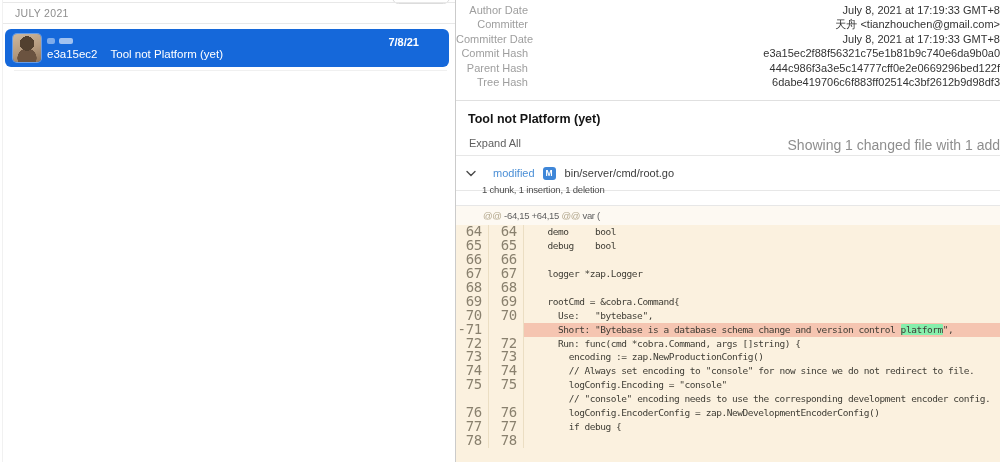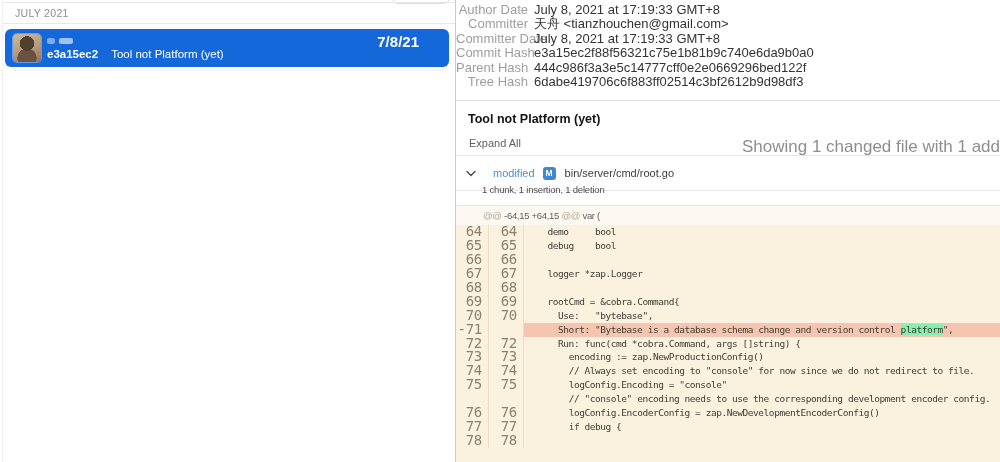--- a/index.html
+++ b/index.html
@@ -21,39 +21,39 @@
     background:
       radial-gradient(circle at 50% 34%, #52402f 0 31%, rgba(82,64,47,0) 32%),
       radial-gradient(circle at 50% 86%, #6b5340 0 34%, rgba(107,83,64,0) 35%),
       linear-gradient(160deg,#cdb89f 0%, #b49a7e 55%, #8f7358 100%);
     box-shadow:0 0 0 1px rgba(255,255,255,.35); }
   .name-blob { position:absolute; top:9px; height:6px; border-radius:2px; background:rgba(255,255,255,.45); }
   #blob1 { left:42px; width:8px; }
   #blob2 { left:54px; width:14px; background:rgba(255,255,255,.6); }
   #commit-line2 { position:absolute; left:42px; top:18px; height:14px; line-height:14px;
     font-size:11.5px; white-space:nowrap; display:flex; }
-  #commit-hash { font-weight:bold; }
+  #commit-hash { font-weight:normal; }
   #commit-msg { margin-left:13px; }
-  #commit-date { position:absolute; right:30px; top:6px; font-size:15px; font-weight:bold; line-height:14px; }
+  #commit-date { position:absolute; right:30px; top:6px; font-size:11px; font-weight:bold; line-height:14px; }
   #row-sep { position:absolute; left:14px; right:8px; top:70px; height:1px; background:#f0f0f0; }
 
   
   #right-panel { position:absolute; left:456px; top:0; width:544px; height:462px; background:#fff; }
 
   #commit-details { position:absolute; left:0; top:3px; right:0; }
-  .detail-row { display:flex; height:14.4px; line-height:14.4px; font-size:13px; white-space:nowrap; }
+  .detail-row { display:flex; height:14.4px; line-height:14.4px; font-size:11px; white-space:nowrap;justify-content:space-between; }
   .detail-label { width:72px; text-align:right; color:#9e9e9e; flex:none; }
   .detail-value { margin-left:6px; color:#333; }
 
   #details-sep { position:absolute; left:0; right:0; top:100px; height:1px; background:#e0e0e0; }
 
   #message-title { position:absolute; left:12px; top:112px; font-size:12.5px; font-weight:bold; color:#141414; }
 
   #expand-all { position:absolute; left:13px; top:137px; font-size:11px; color:#5f5f5f; cursor:default; }
-  #changed-summary { position:absolute; right:0; top:137px; font-size:17px; color:#8e8e8e; white-space:nowrap; }
+  #changed-summary { position:absolute; right:0; top:137px; font-size:14px; color:#8e8e8e; white-space:nowrap; }
 
   #file-header { position:absolute; left:0; right:0; top:155px; height:36px;
     border-top:1px solid #e7e7e7; border-bottom:1px solid #e7e7e7;
     display:flex; align-items:center; font-size:11px; }
   #file-chevron { margin-left:10px; display:flex; }
   #file-status { margin-left:17px; color:#4b8fd6; }
   #file-badge { margin-left:8px; width:13px; height:13px; border-radius:3px; background:#3e86d8;
     color:#fff; font-size:8.5px; font-weight:bold; display:flex; align-items:center; justify-content:center; }
   #file-path { margin-left:9px; color:#3c3c3c; }
 

